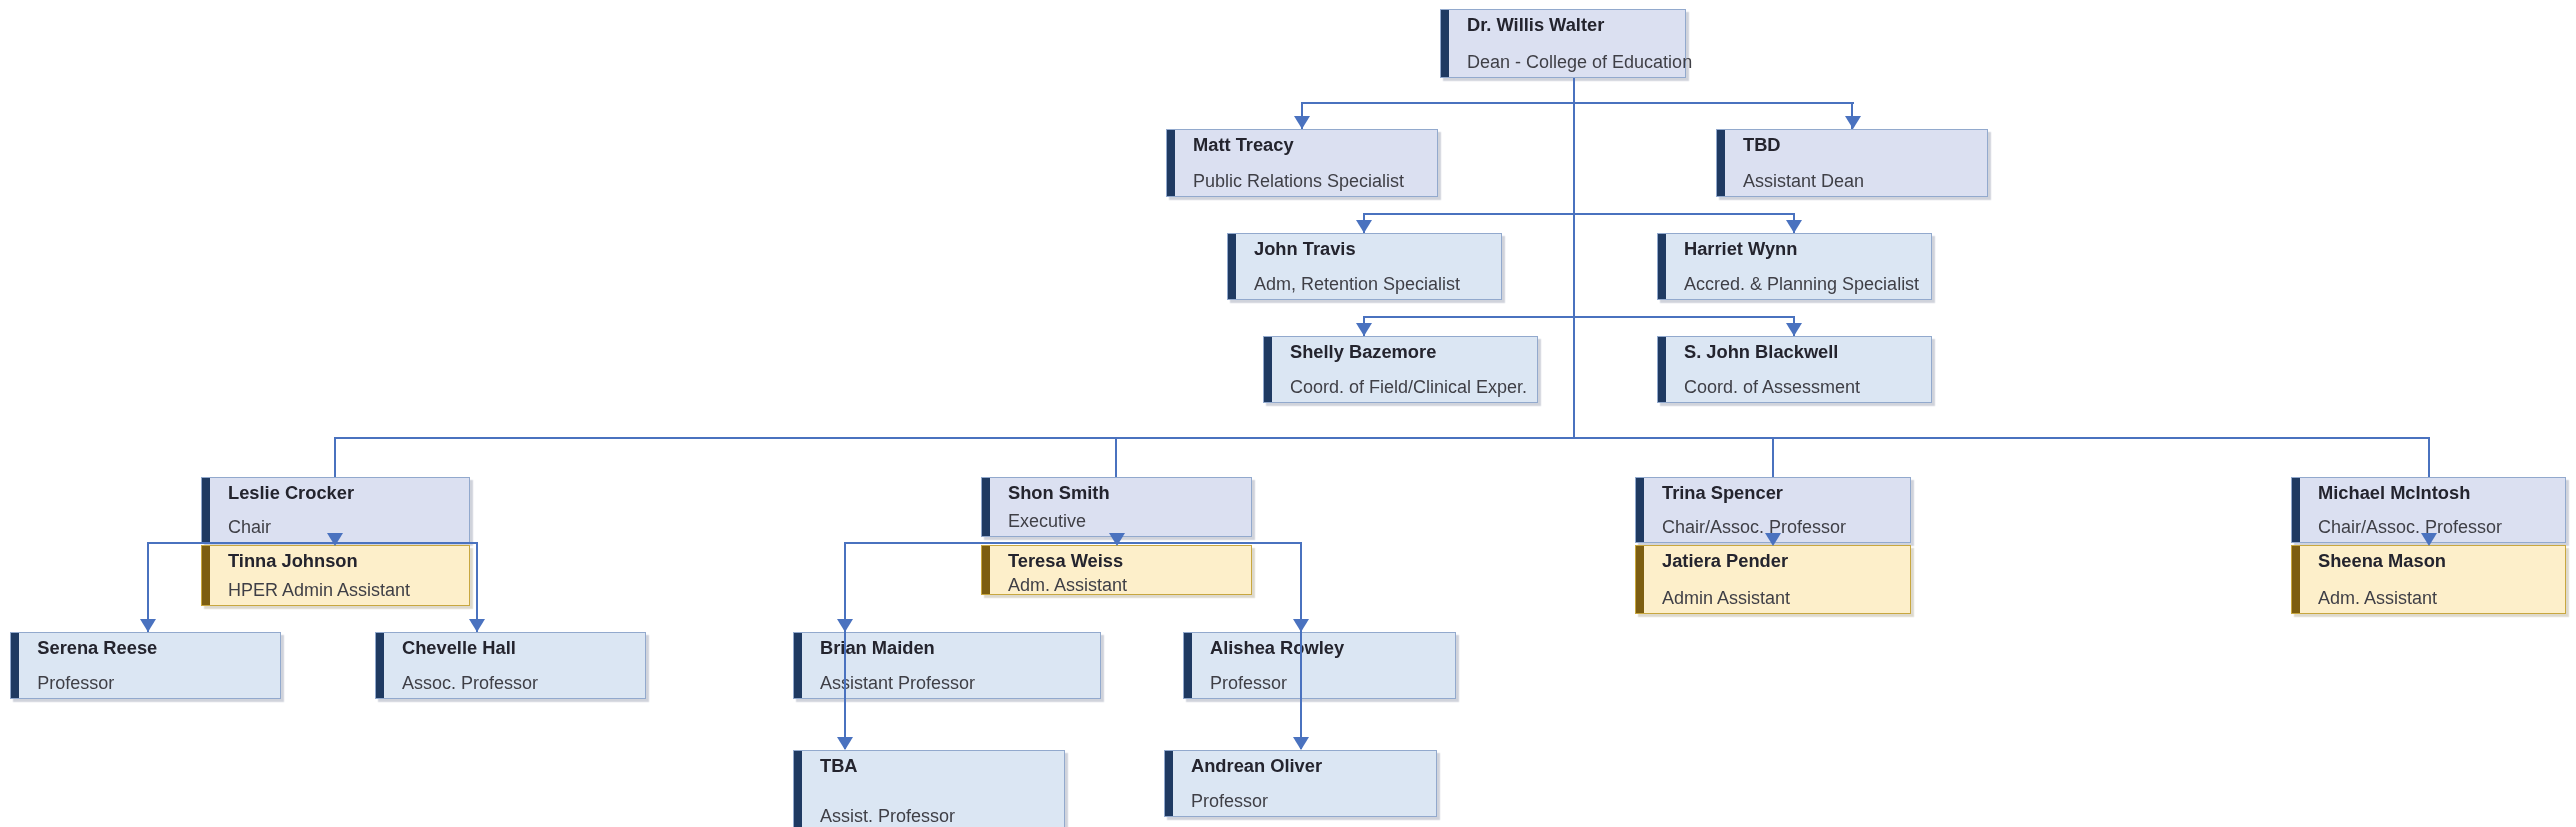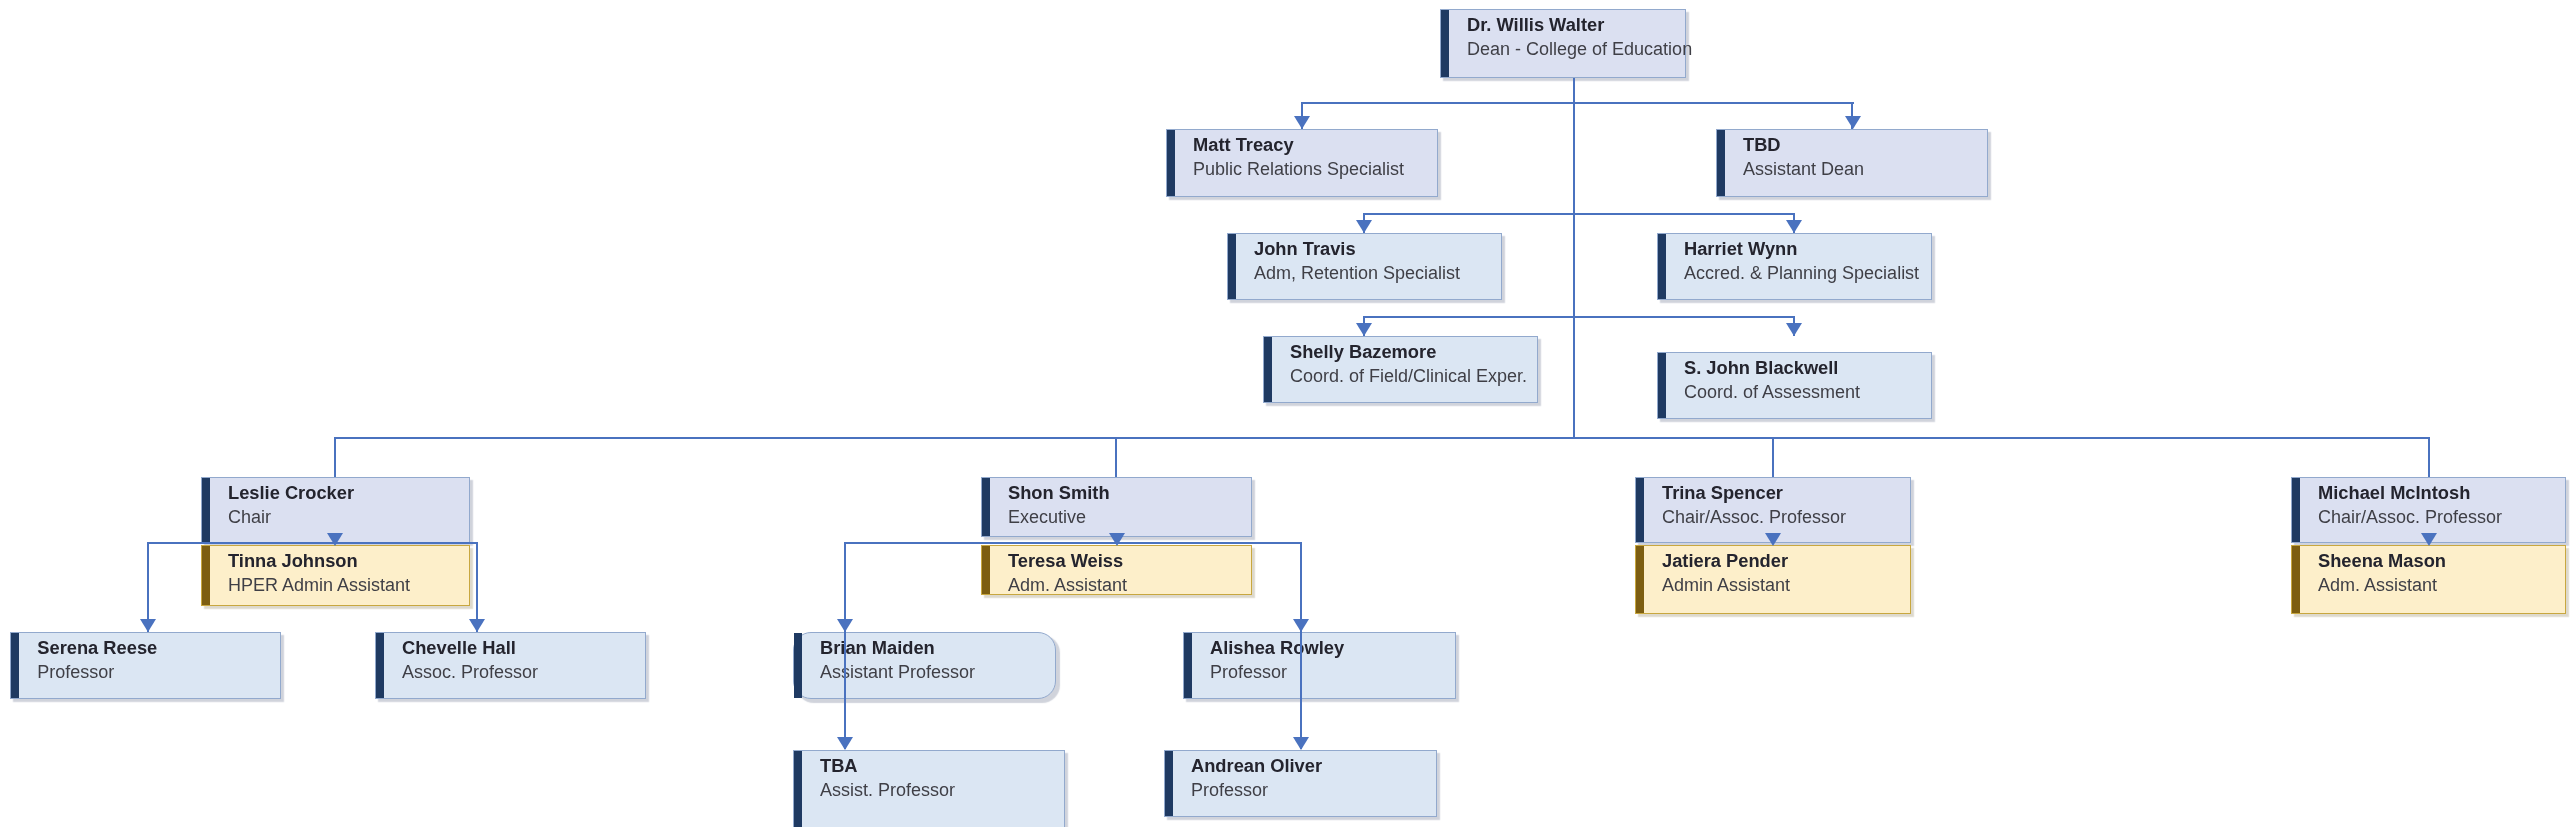--- a/index.html
+++ b/index.html
@@ -9,21 +9,21 @@
     height: 827px;
     background: #ffffff;
     overflow: hidden;
     font-family: "Liberation Sans", "DejaVu Sans", sans-serif;
   }
   .node {
     position: absolute;
     box-sizing: border-box;
     display: flex;
     flex-direction: column;
-    justify-content: flex-start;
+    justify-content: space-between;
     padding: 2.3px 10.3px 2.3px 26px;
     z-index: 2;
   }
   .node.lavender {
     background: #dbe0f1;
     border: 1.1px solid #92a9cd;
     box-shadow: 3.4px 3.4px 1.1px rgba(150, 158, 175, 0.45);
   }
   .node.blue {
     background: #dbe6f3;
@@ -134,21 +134,21 @@
     <div class="node blue" style="left: 1657px; top: 233px; width: 275px; height: 67px;">
       <span class="bar"></span>
       <div class="person-name">Harriet Wynn</div>
       <div class="person-title">Accred. &amp; Planning Specialist</div>
     </div>
     <div class="node blue" style="left: 1227px; top: 336px; width: 275px; height: 67px; margin-left: 36px;">
       <span class="bar"></span>
       <div class="person-name">Shelly Bazemore</div>
       <div class="person-title">Coord. of Field/Clinical Exper.</div>
     </div>
-    <div class="node blue" style="left: 1657px; top: 352px; width: 275px; height: 67px;">
+    <div class="node blue" style="left: 1657px; top: 336px; width: 275px; height: 67px;">
       <span class="bar"></span>
       <div class="person-name">S. John Blackwell</div>
       <div class="person-title">Coord. of Assessment</div>
     </div>
     <div class="node lavender" style="left: 201px; top: 477px; width: 269px; height: 66px;">
       <span class="bar"></span>
       <div class="person-name">Leslie Crocker</div>
       <div class="person-title">Chair</div>
     </div>
     <div class="node yellow" style="left: 201px; top: 545px; width: 269px; height: 61px;">
@@ -189,21 +189,21 @@
     <div class="node blue" style="left: 10.3px; top: 632px; width: 271px; height: 67px;">
       <span class="bar"></span>
       <div class="person-name">Serena Reese</div>
       <div class="person-title">Professor</div>
     </div>
     <div class="node blue" style="left: 375px; top: 632px; width: 271px; height: 67px;">
       <span class="bar"></span>
       <div class="person-name">Chevelle Hall</div>
       <div class="person-title">Assoc. Professor</div>
     </div>
-    <div class="node blue" style="left: 793px; top: 632px; width: 263px; height: 67px; border-radius: 18px;">
+    <div class="node blue" style="left: 793px; top: 632px; width: 308px; height: 67px;">
       <span class="bar"></span>
       <div class="person-name">Brian Maiden</div>
       <div class="person-title">Assistant Professor</div>
     </div>
     <div class="node blue" style="left: 1183px; top: 632px; width: 273px; height: 67px;">
       <span class="bar"></span>
       <div class="person-name">Alishea Rowley</div>
       <div class="person-title">Professor</div>
     </div>
     <div class="node blue" style="left: 793px; top: 750px; width: 272px; height: 82px;">

